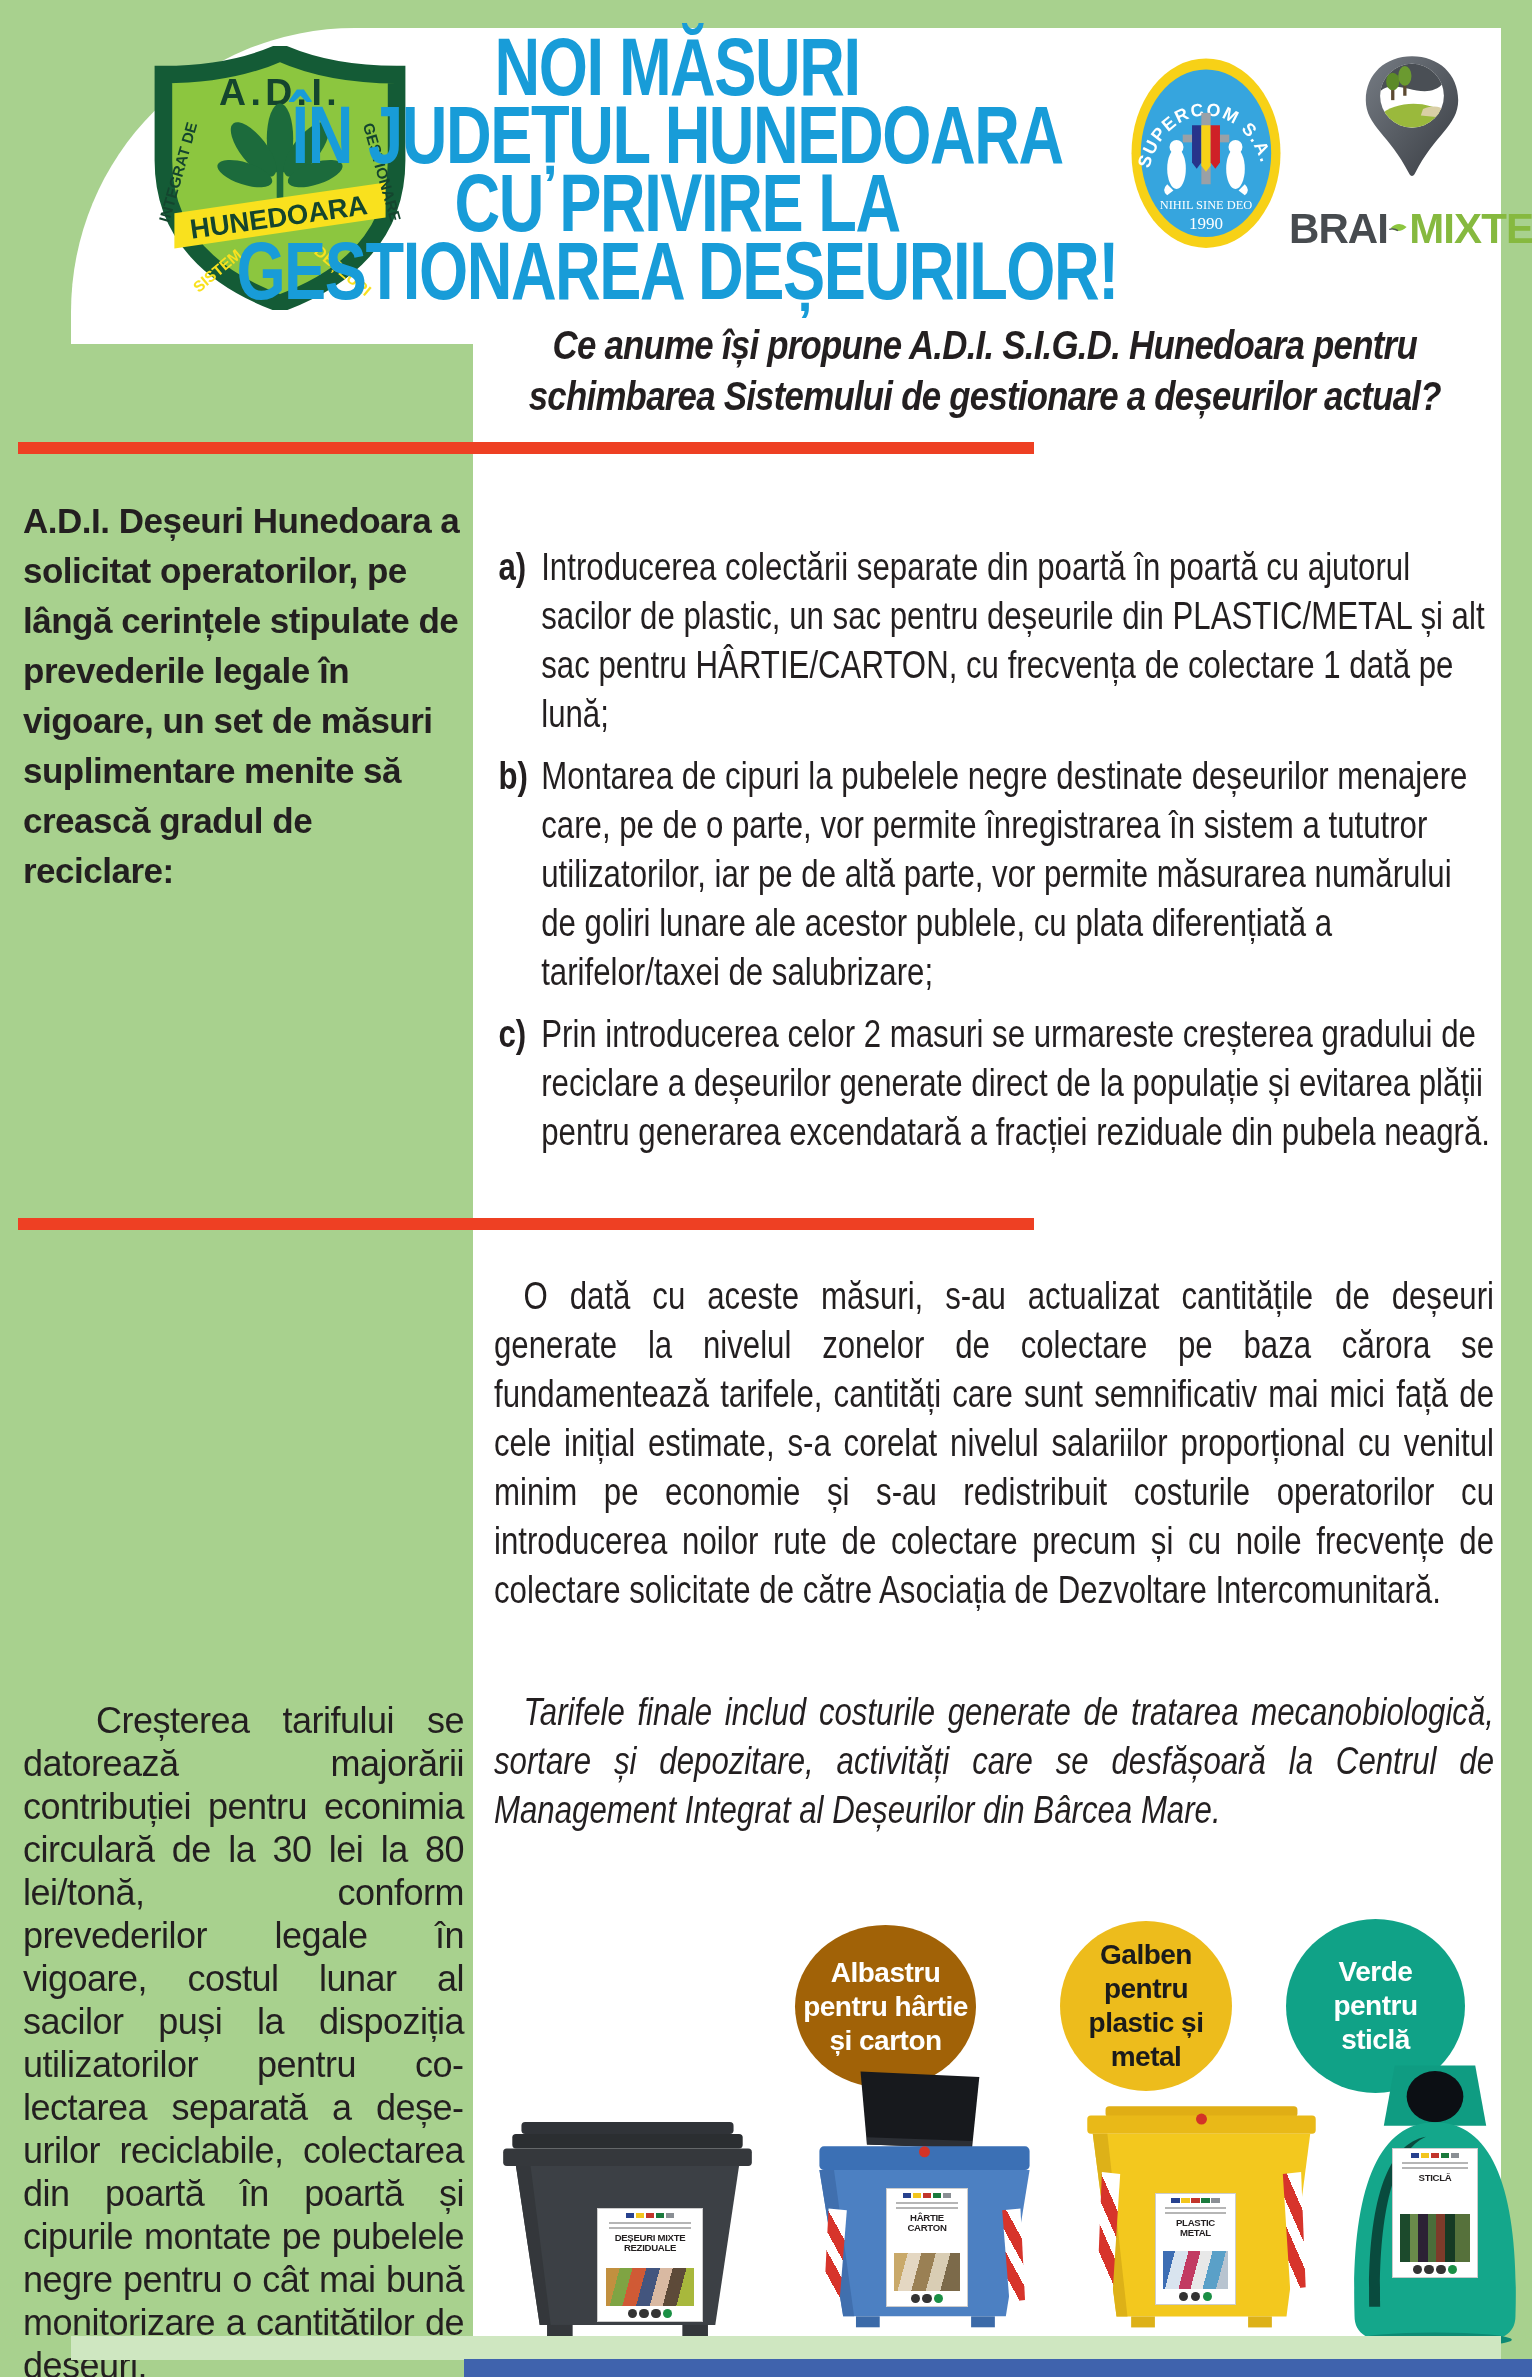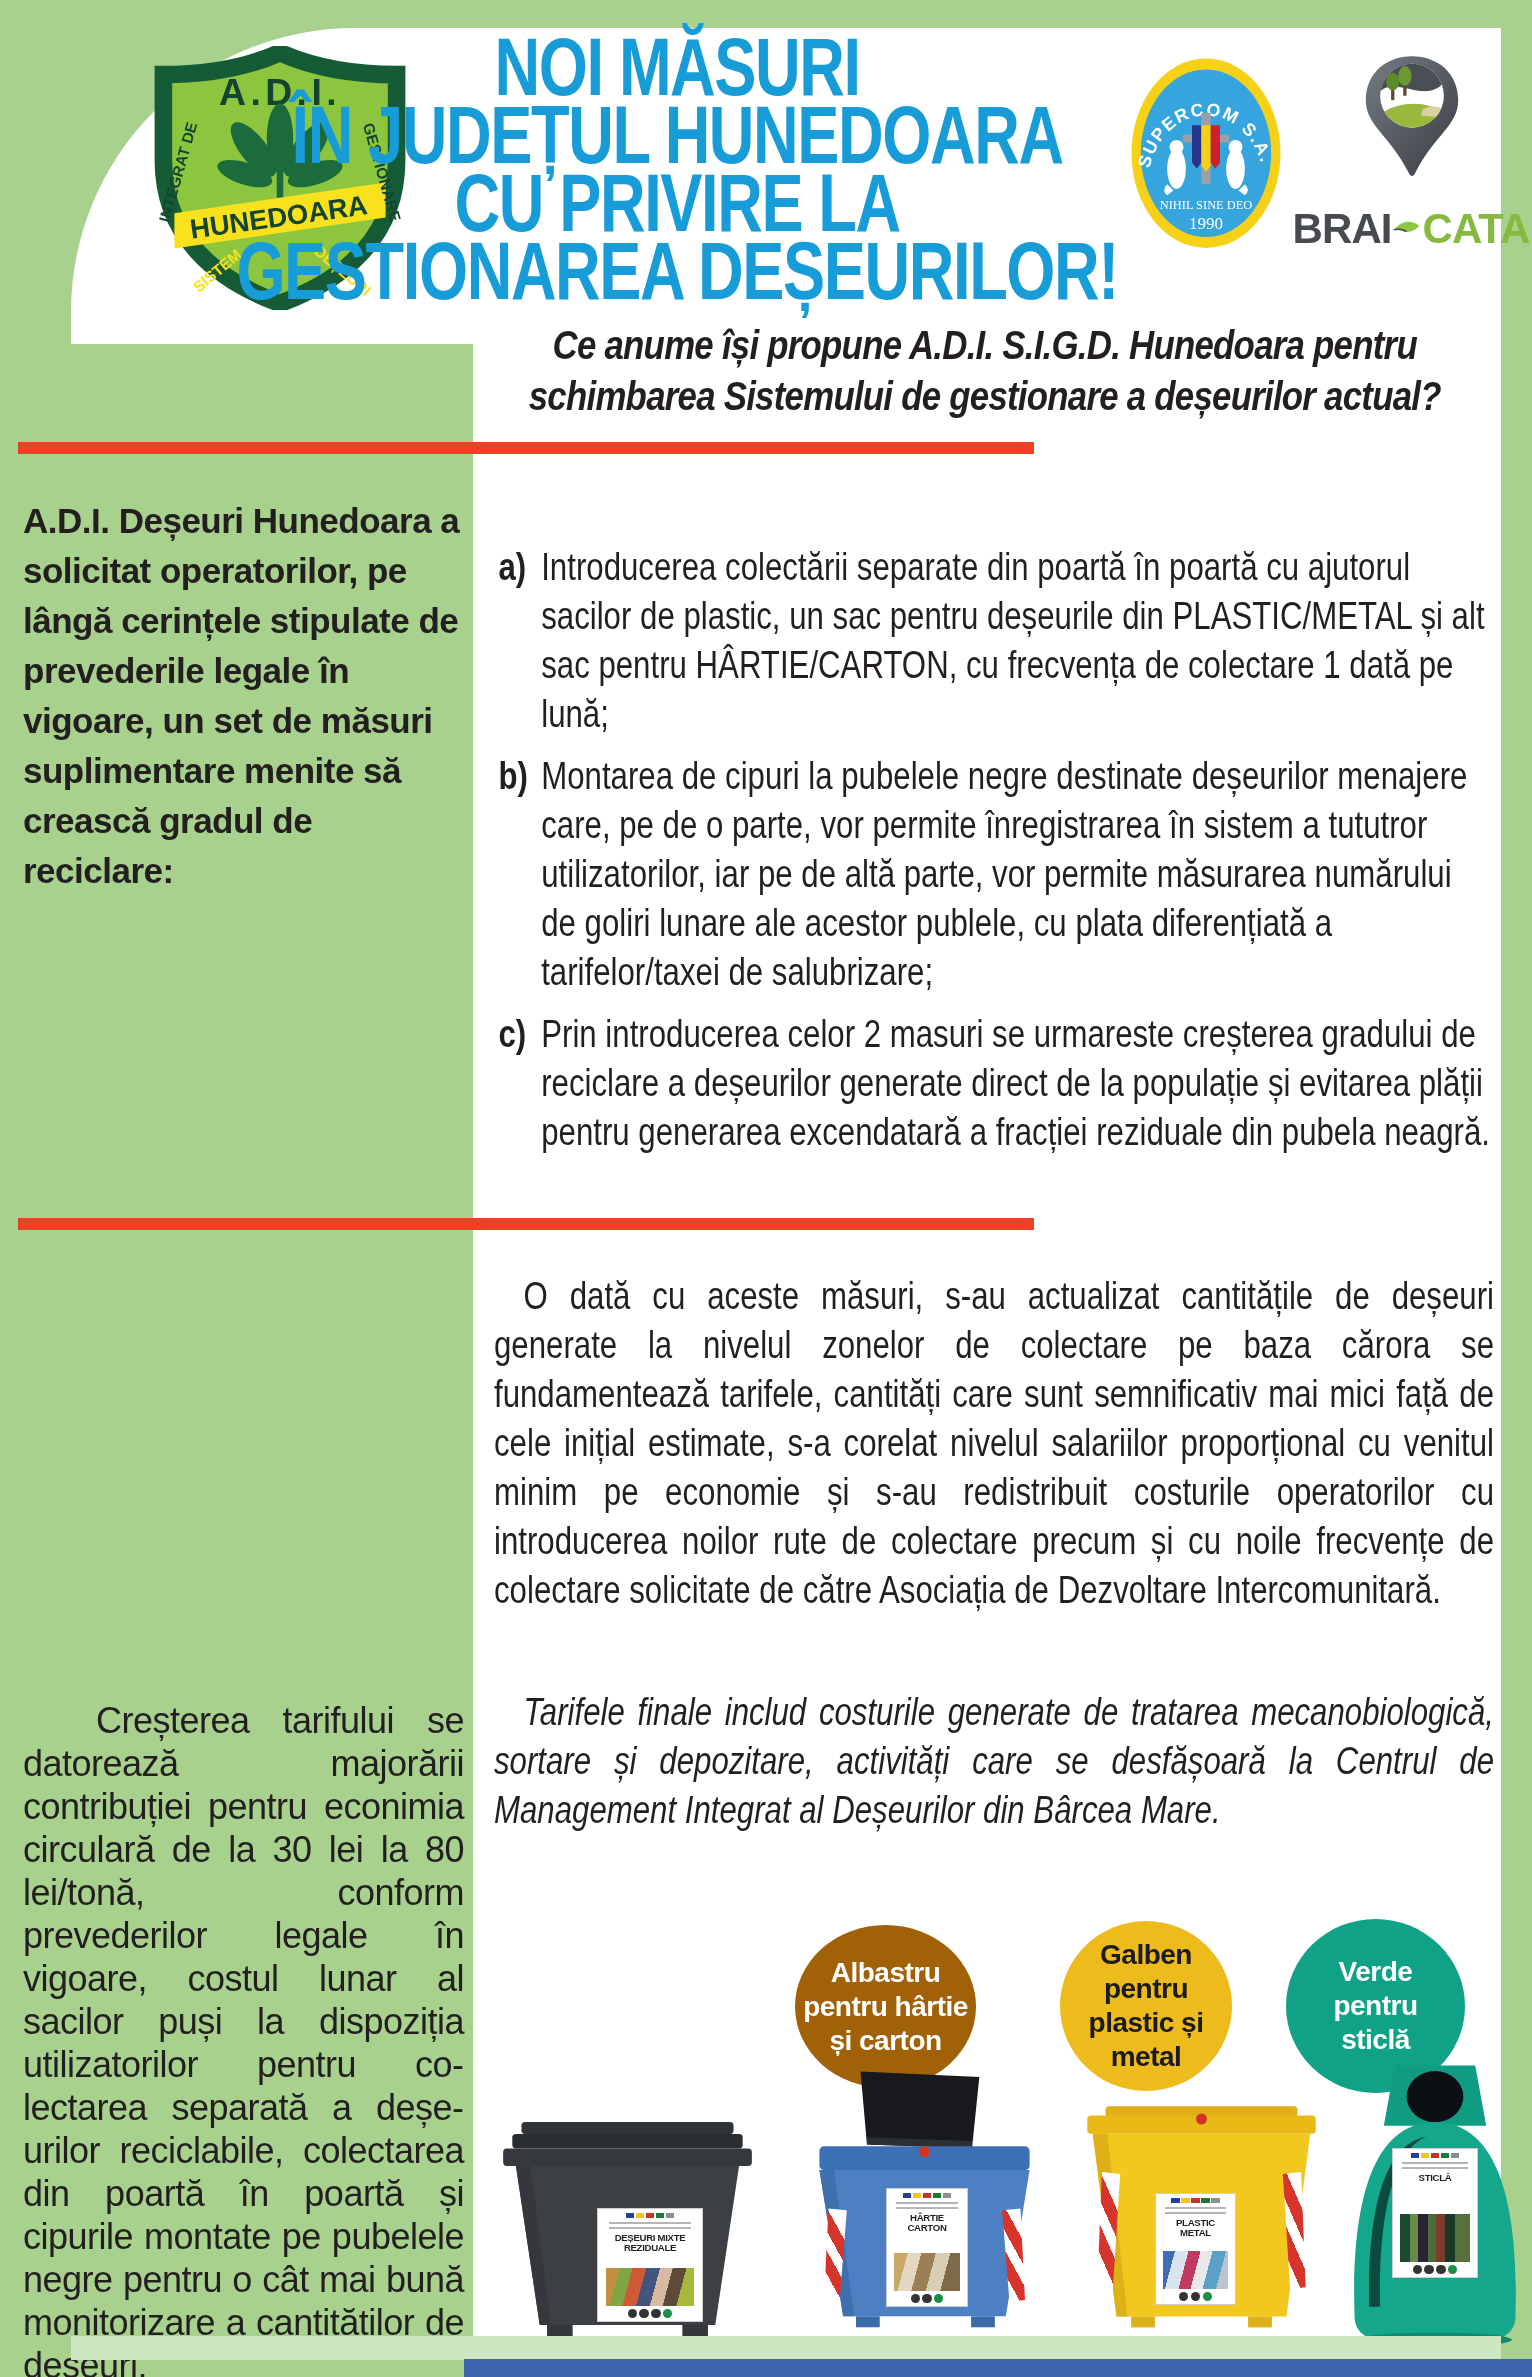--- a/index.html
+++ b/index.html
@@ -168,21 +168,21 @@
       <rect x="42" y="26" width="3" height="14" fill="#5c4a32"></rect>
       <ellipse cx="43.5" cy="22" rx="6" ry="9" fill="#6b9a30"></ellipse>
     </g>
   </svg>
   <div class="bctext">
     <span class="brai">BRAI</span>
     <svg width="31" height="27.5" viewBox="0 0 34 30">
       <path d="M4,14 Q17,2 30,12 Q18,24 4,14 Z" fill="#8dc63f"></path>
       <path d="M2,16 Q10,14 16,18" stroke="#4a4f55" stroke-width="2" fill="none"></path>
     </svg>
-    <span class="cata">CATA</span>
+    <span class="cata">MIXTE</span>
   </div>
 
   <div class="subtitle">
     <div class="subtitle-in">
       <div>Ce anume își propune A.D.I. S.I.G.D. Hunedoara pentru</div>
       <div>schimbarea Sistemului de gestionare a deșeurilor actual?</div>
     </div>
   </div>
 
   <div id="red1" class="redline"></div>

